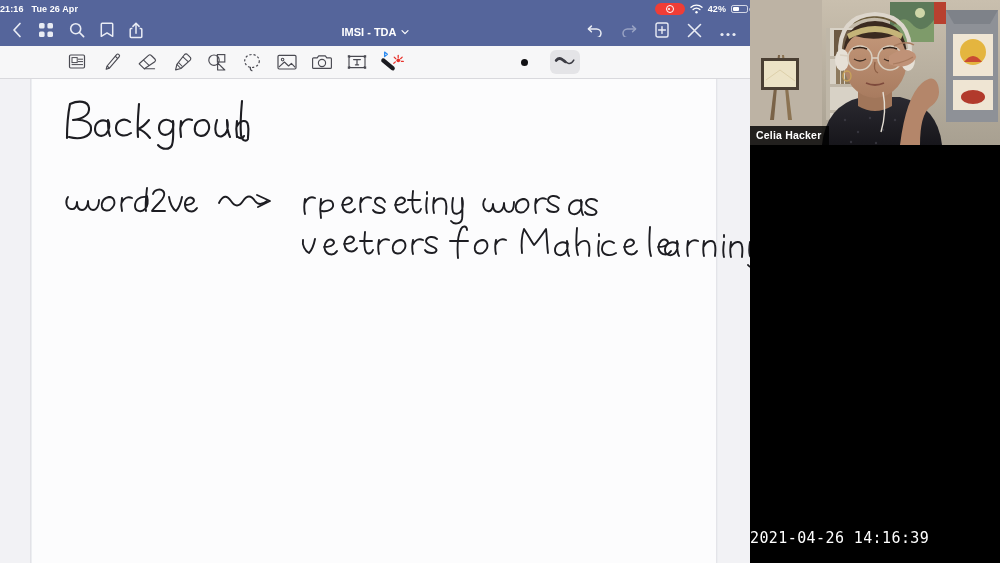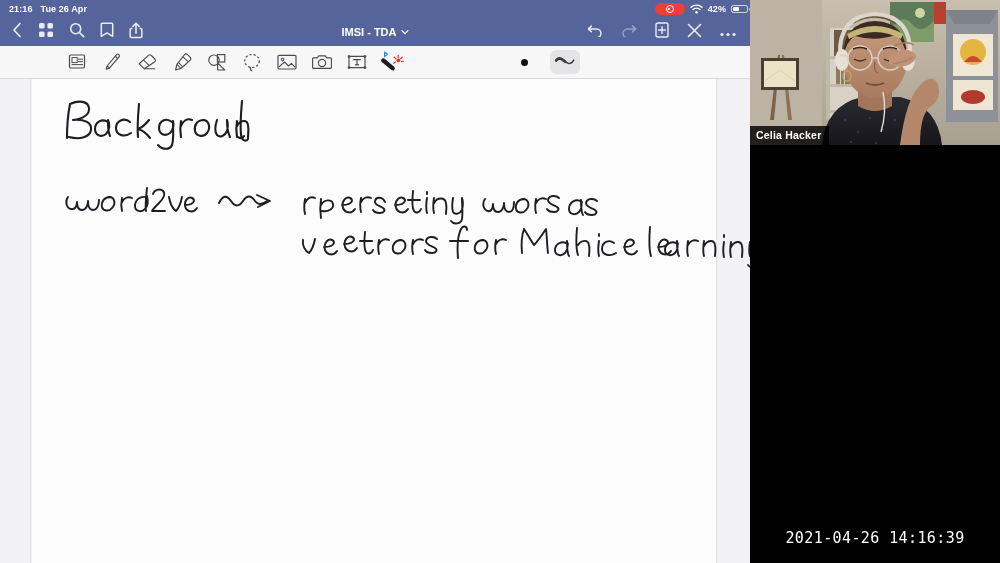--- a/index.html
+++ b/index.html
@@ -35,21 +35,21 @@
     left: 0; top: 0;
     width: 750px; height: 18px;
     background: #55659b;
     display: flex;
     align-items: center;
     color: #ffffff;
     font-size: 9px;
     font-weight: bold;
     letter-spacing: .1px;
   }
-  .sb-left { display: flex; align-items: center; gap: 8px; padding-left: 9px; }
+  .sb-left { display: flex; align-items: center; gap: 8px; }
   .sb-right { display: flex; align-items: center; gap: 5px; margin-left: auto; padding-right: 2px; }
 
   .rec-pill {
     background: #f03d36;
     border-radius: 7px;
     width: 30px; height: 12px;
     display: flex; align-items: center; justify-content: center;
   }
   .rec-dot {
     width: 8px; height: 8px;
@@ -205,21 +205,20 @@
     color: #ffffff;
     font-size: 10.5px;
     font-weight: bold;
     padding: 3px 8px 4px 6px;
     letter-spacing: .2px;
   }
   #timestamp {
     position: absolute;
     left: 0; right: 0;
     bottom: 16px;
-    text-align: center;
     color: #ffffff;
     font-family: "DejaVu Sans Mono", monospace;
     font-size: 15px;
     letter-spacing: .4px;
   }
 </style>
 </head>
 <body>
 
 <div id="screen">

